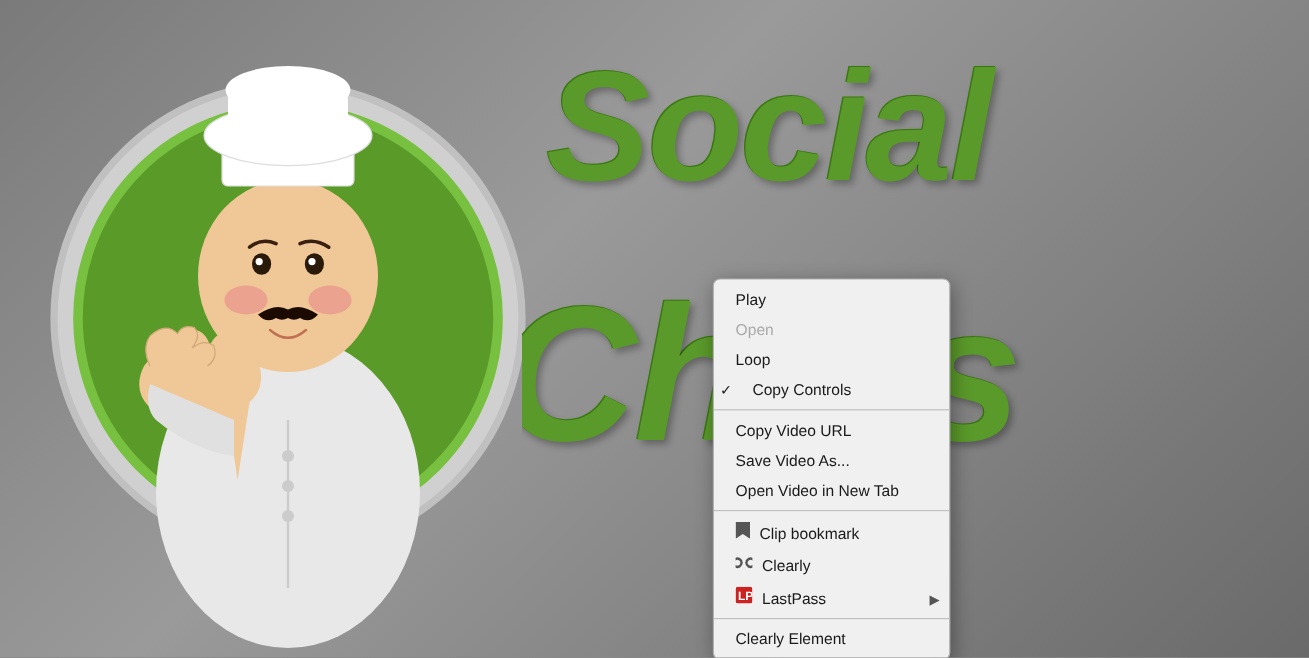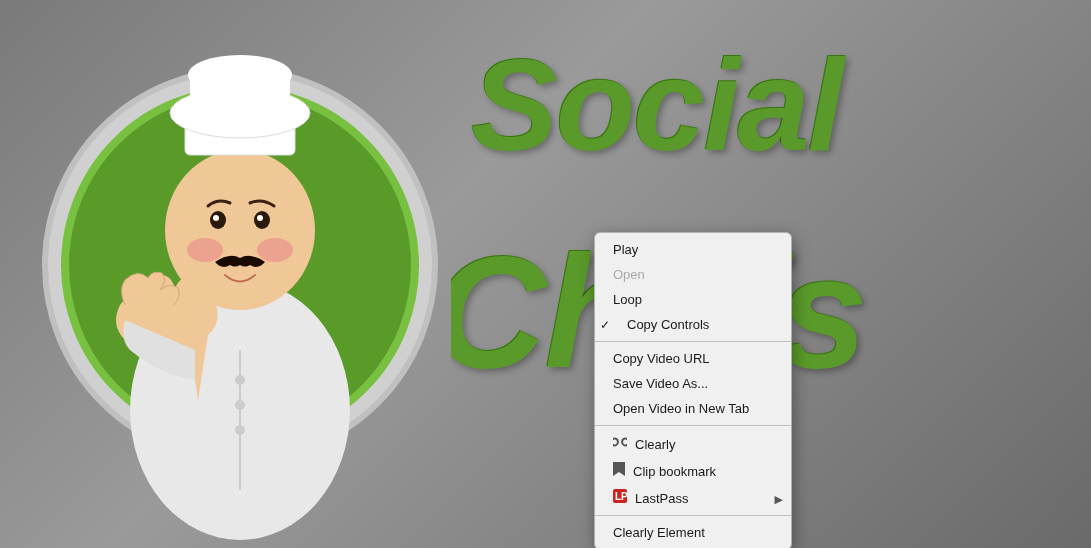--- a/index.html
+++ b/index.html
@@ -16,21 +16,21 @@
     
     .video-bg {
       position: absolute;
       inset: 0;
       background: linear-gradient(135deg, #7a7a7a 0%, #9a9a9a 40%, #6a6a6a 100%);
     }
 
     
     .social-text {
       position: absolute;
-      right: 0;
+      right: 16px;
       top: 0;
       width: 640px;
       height: 448px;
       overflow: hidden;
     }
 
     .social-word {
       position: absolute;
       font-size: 130px;
       font-weight: 900;
@@ -188,31 +188,31 @@
       <span style="padding-left: 0px;">Copy Video URL</span>
     </div>
     <div class="menu-item">
       <span style="padding-left: 0px;">Save Video As...</span>
     </div>
     <div class="menu-item">
       <span style="padding-left: 0px;">Open Video in New Tab</span>
     </div>
     <div class="menu-separator"></div>
     <div class="menu-item">
+      <span><svg width="12" height="14" viewBox="0 0 12 14">
+          <polygon points="0,0 12,0 12,14 6,10 0,14" fill="#555"></polygon>
+        </svg></span>
+      <span style="padding-left: 2px;">Clip bookmark</span>
+    </div>
+    <div class="menu-item">
       <span><svg width="14" height="14" viewBox="0 0 14 14">
           <path d="M5 7 A3.5 3.5 0 1 1 5 6.9" stroke="#555" stroke-width="2" fill="none"></path>
           <path d="M9 7 A3.5 3.5 0 1 0 9 6.9" stroke="#555" stroke-width="2" fill="none"></path>
         </svg></span>
       <span style="padding-left: 2px;">Clearly</span>
-    </div>
-    <div class="menu-item">
-      <span><svg width="12" height="14" viewBox="0 0 12 14">
-          <polygon points="0,0 12,0 12,14 6,10 0,14" fill="#555"></polygon>
-        </svg></span>
-      <span style="padding-left: 2px;">Clip bookmark</span>
     </div>
     <div class="menu-item">
       <span><svg width="14" height="14" viewBox="0 0 14 14">
           <rect width="14" height="14" rx="2" fill="#cc2222"></rect>
           <text x="2" y="11" font-size="10" fill="white" font-weight="bold">LP</text>
         </svg></span>
       <span style="padding-left: 2px;">LastPass</span>
       <span class="arrow">▶</span>
     </div>
     <div class="menu-separator"></div>

